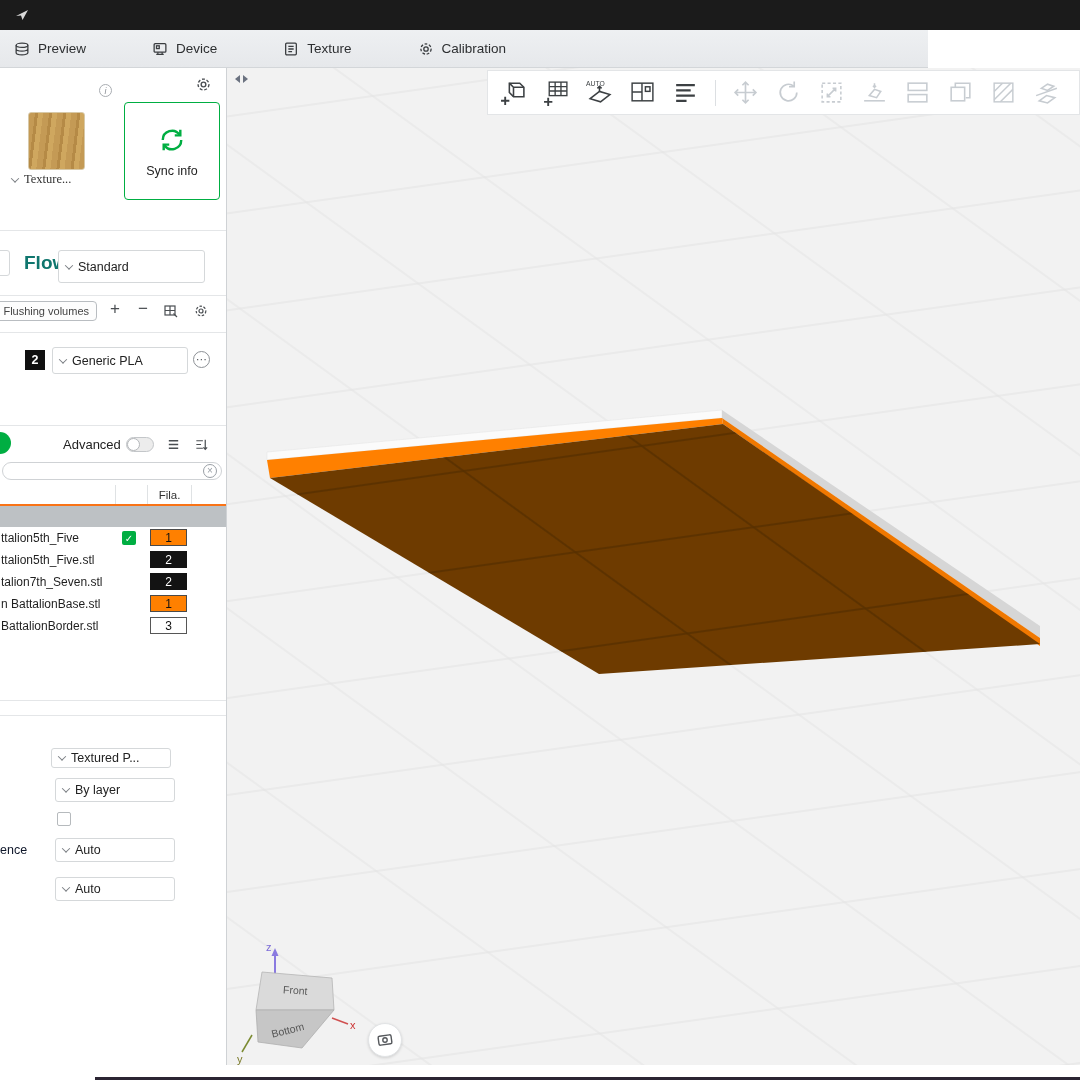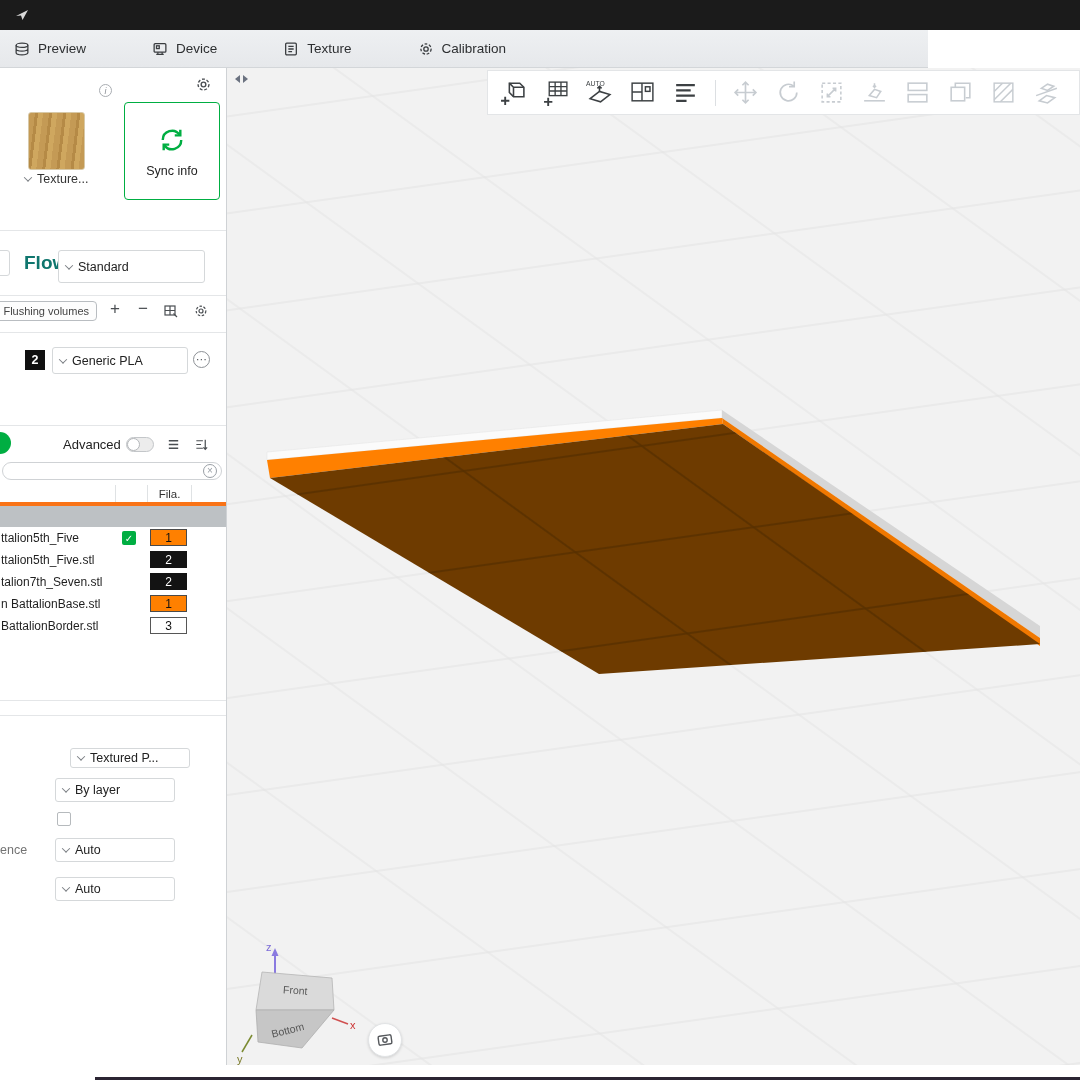--- a/index.html
+++ b/index.html
@@ -26,21 +26,21 @@
   .panel{position:absolute;left:0;top:68px;width:227px;height:997px;background:#fff;
     border-right:1px solid #cfd2d5;overflow:hidden;font-size:12.5px;}
   .divider{position:absolute;left:0;width:227px;height:0;border-top:1px solid #e4e6e8;}
   .gearbtn{position:absolute;left:193px;top:6px;width:20px;height:20px;display:flex;align-items:center;justify-content:center;cursor:pointer;}
 
   .thumb{position:absolute;left:28px;top:44px;width:57px;height:58px;border-radius:3px;
     background:repeating-linear-gradient(97deg,#c49a55 0 6px,#b58a46 6px 9px,#cfa75f 9px 14px);
     border:1px solid #d8c9a8;}
   .infoic{position:absolute;left:99px;top:16px;width:13px;height:13px;border:1px solid #a9adb2;border-radius:50%;
     color:#8d9197;font-size:9px;display:flex;align-items:center;justify-content:center;font-style:italic;}
-  .cardlabel{position:absolute;left:25px;top:104px;display:flex;align-items:center;font-size:12.5px;color:#333;}
+  .cardlabel{position:absolute;left:12px;top:104px;display:flex;align-items:center;font-size:12.5px;color:#333;font-family:Liberation Serif, serif;}
   .synccard{position:absolute;left:124px;top:34px;width:96px;height:98px;border:1px solid #00ae42;border-radius:4px;
     background:#fff;display:flex;flex-direction:column;align-items:center;justify-content:center;gap:9px;cursor:pointer;}
   .synccard .slabel{font-size:12.5px;color:#222;}
 
   .chev{display:inline-block;width:6px;height:6px;border-left:1.5px solid #7a7e83;border-bottom:1.5px solid #7a7e83;
     transform:rotate(-45deg) translate(1px,-1px);flex:none;margin-right:6px;}
 
   .partialbox{position:absolute;left:-7px;top:182px;width:17px;height:26px;border:1px solid #d5d8da;border-radius:3px;background:#fff;}
   .flowlabel{position:absolute;left:24px;top:182px;height:26px;display:flex;align-items:center;font-size:19px;color:#0f766e;font-weight:bold;}
   .dd{position:absolute;height:33px;border:1px solid #d5d8da;border-radius:3px;background:#fff;
@@ -64,39 +64,39 @@
   .toggle{position:absolute;left:126px;top:369px;width:28px;height:15px;border-radius:8px;background:#ececec;
     border:1px solid #c3c6c9;cursor:pointer;}
   .toggle .knob{position:absolute;left:0px;top:0px;width:13px;height:13px;border-radius:50%;background:#fff;border:1px solid #b4b7ba;}
   .advic{position:absolute;top:366px;width:18px;height:20px;display:flex;align-items:center;justify-content:center;cursor:pointer;}
 
   .filterbar{position:absolute;left:2px;top:394px;width:220px;height:18px;border:1px solid #cfd2d5;border-radius:9px;background:#fff;}
   .clearic{position:absolute;left:203px;top:396px;width:14px;height:14px;border:1px solid #9aa0a6;border-radius:50%;
     color:#9aa0a6;font-size:10px;display:flex;align-items:center;justify-content:center;cursor:pointer;line-height:1;}
 
   .tablewrap{position:absolute;left:0;top:417px;width:227px;}
-  .thead{position:relative;height:21px;border-bottom:4px solid #f97316;background:#fff;}
+  .thead{position:relative;height:21px;border-bottom:2px solid #f97316;background:#fff;}
   .thead-div{position:absolute;left:115px;top:0;bottom:0;border-left:1px solid #dfe2e4;}
   .thead-fila{position:absolute;left:147px;width:45px;top:0;bottom:0;border-left:1px solid #dfe2e4;border-right:1px solid #dfe2e4;
     display:flex;align-items:center;justify-content:center;font-size:11.5px;color:#333;}
   .selrow{position:relative;height:21px;background:#bdc1c4;cursor:pointer;}
   .trow{position:relative;height:22px;background:#fff;cursor:pointer;}
   .tname{position:absolute;left:1px;top:0;height:22px;display:flex;align-items:center;font-size:12px;color:#1f1f1f;white-space:nowrap;}
   .tcheck{position:absolute;left:122px;top:4px;width:14px;height:14px;background:#00ae42;border-radius:2px;color:#fff;
     font-size:10px;display:flex;align-items:center;justify-content:center;cursor:pointer;}
   .tcell{position:absolute;left:150px;top:2px;width:37px;height:17px;display:flex;align-items:center;justify-content:center;
     font-size:12px;cursor:pointer;}
   .c-orange{background:#ff8000;border:1px solid #4a4a4a;color:#111;}
   .c-black{background:#131313;border:1px solid #131313;color:#fff;}
   .c-white{background:#fff;border:1px solid #565656;color:#111;}
 
-  .dd-plate{left:70px;top:680px;width:120px;height:20px;}
+  .dd-plate{left:51px;top:680px;width:120px;height:20px;}
   .dd-layer{left:55px;top:710px;width:120px;height:24px;}
   .cbox{position:absolute;left:57px;top:744px;width:14px;height:14px;border:1px solid #b6babd;border-radius:2px;background:#fff;cursor:pointer;}
-  .seqlabel{position:absolute;left:0px;top:770px;height:24px;display:flex;align-items:center;font-size:12.5px;color:#737373;}
+  .seqlabel{position:absolute;left:0px;top:770px;height:24px;display:flex;align-items:center;font-size:12.5px;color:#0f172a;}
   .dd-seq{left:55px;top:770px;width:120px;height:24px;}
   .dd-auto2{left:55px;top:809px;width:120px;height:24px;}
 
   
   .viewport{position:absolute;left:227px;top:68px;width:853px;height:997px;background:#f2f2f2;overflow:hidden;}
   .gridsvg{position:absolute;left:0;top:0;}
   .collapse{position:absolute;left:6px;top:5px;display:flex;align-items:center;gap:3px;cursor:pointer;padding:2px;}
   .tri-l{width:0;height:0;border-top:4px solid transparent;border-bottom:4px solid transparent;border-right:5px solid #6b7280;}
   .tri-r{width:0;height:0;border-top:4px solid transparent;border-bottom:4px solid transparent;border-left:5px solid #6b7280;}
 

